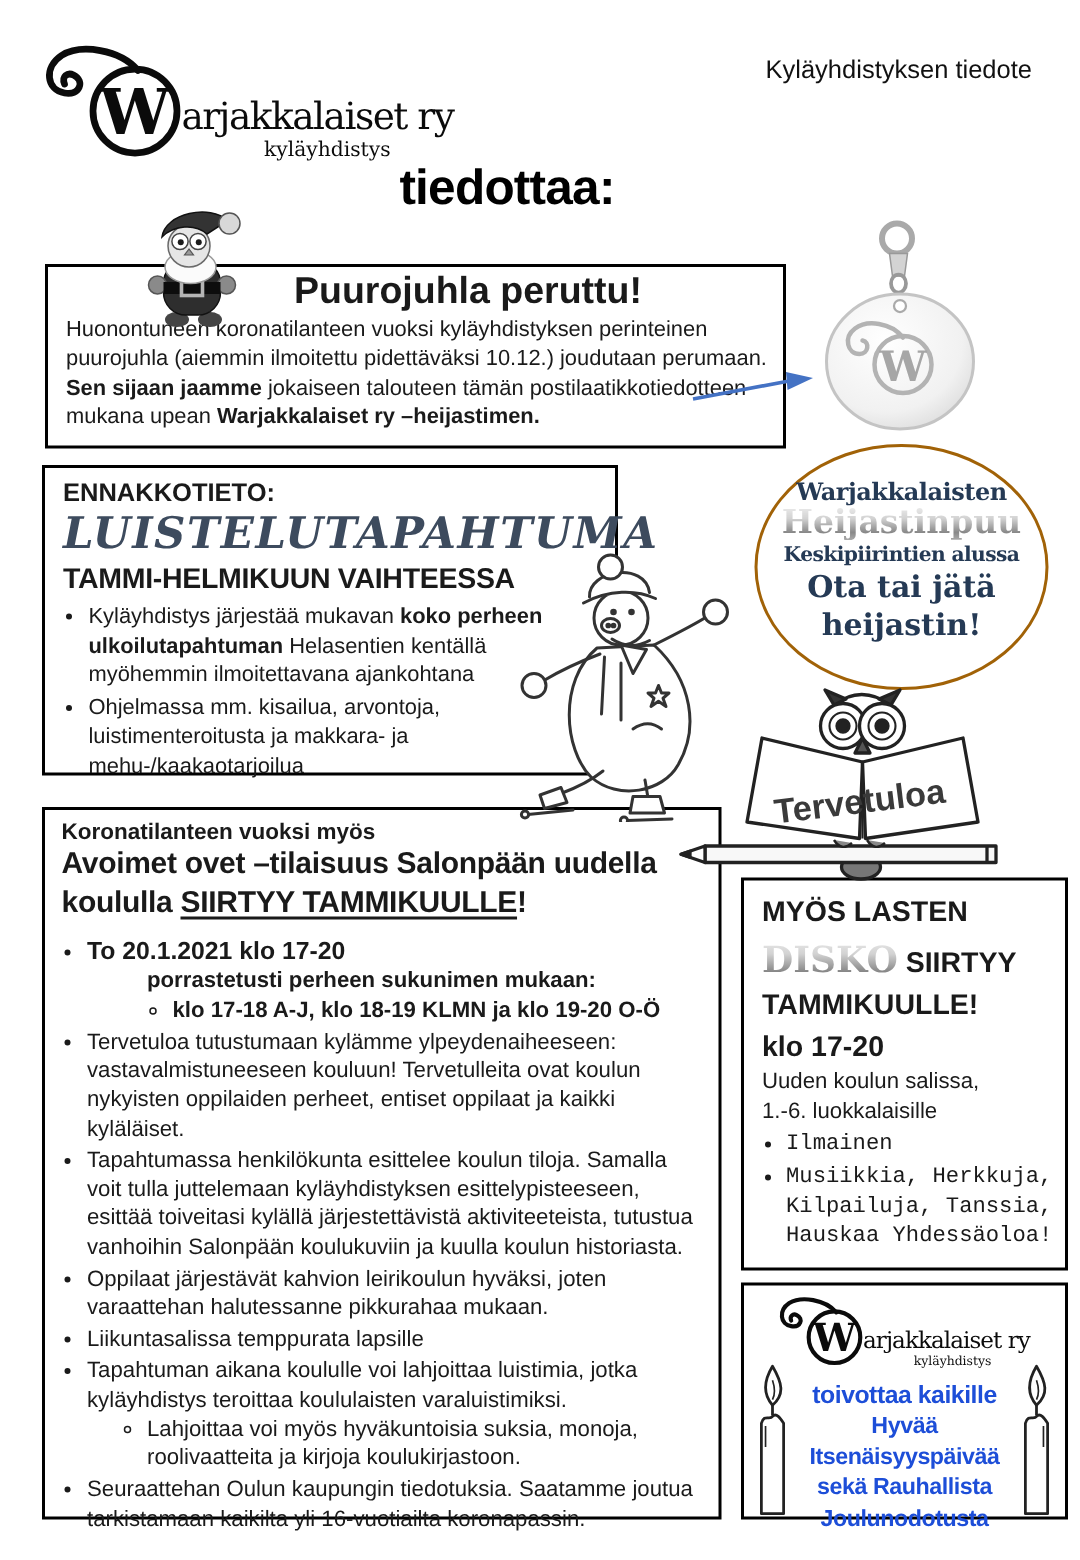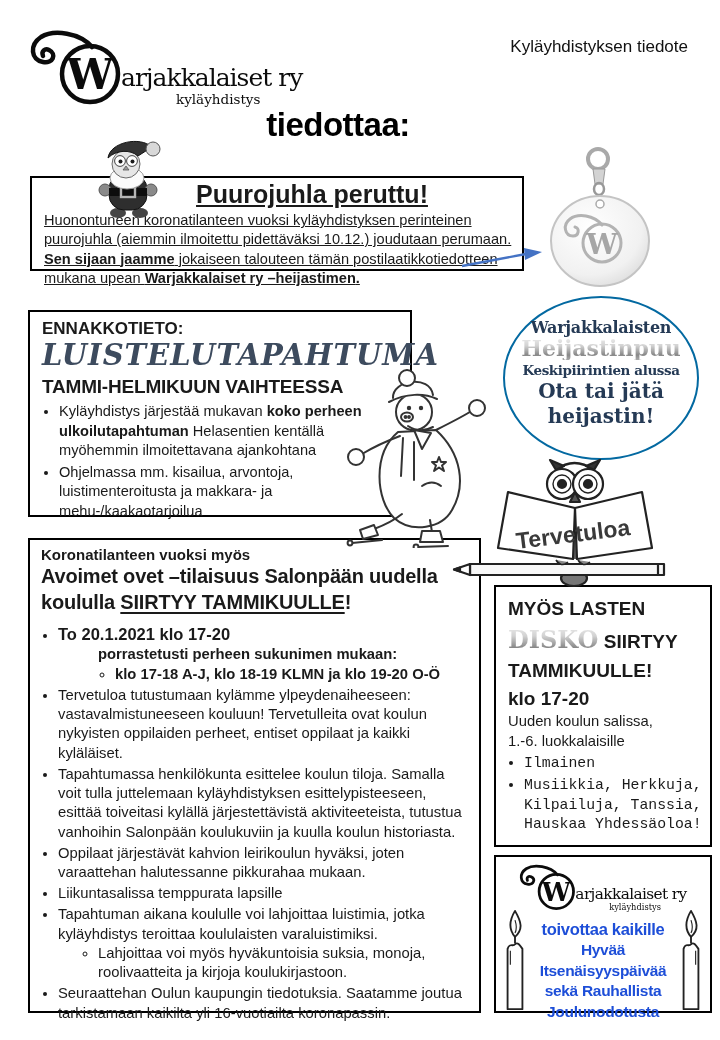--- a/index.html
+++ b/index.html
@@ -13,37 +13,37 @@
   
   .masthead { right:32px; top:36px; width:260px; text-align:right;
     font-size:17px; line-height:1.3; color:#111; }
   .tiedottaa { top:106px; left:0; width:676px; text-align:center;
     font-size:33px; font-weight:bold; letter-spacing:-0.5px; color:#000; }
 
   
   .frame { border:2px solid #000; background:#fff; }
 
   
-  .box-puuro { left:30px; top:176px; width:494px; height:95px; z-index:1;text-decoration:underline; }
+  .box-puuro { left:30px; top:176px; width:494px; height:123px; z-index:1; }
   .puuro-title { text-align:center; padding:2px 30px 0 100px;
     font-size:25px; font-weight:bold; }
   .puuro-body { padding:2px 10px 0 12px; font-size:14.6px; line-height:1.32; }
   .bold { font-weight:bold; }
 
   
   .box-ennakko { left:28px; top:310px; width:384px; height:207px; padding:7px 10px 0 12px; z-index:1; }
   .ennakko-label { font-size:17px; font-weight:bold; }
   .ennakko-event { font-family:"DejaVu Serif", serif; font-style:italic; font-weight:bold;
     font-size:29px; color:#3d4b5e; letter-spacing:1px; line-height:1.05; margin-top:1px; }
   .ennakko-when { font-size:19px; font-weight:bold; letter-spacing:-0.2px; margin-top:6px; }
   .ennakko-list { margin:4px 0 0; padding-left:17px; width:335px; }
   .ennakko-list li { font-size:14.6px; line-height:1.32; margin-bottom:3px; }
 
   
-  .oval { left:503px; top:296px; width:196px; height:164px; border:2px solid #0369a1;
+  .oval { left:503px; top:296px; width:196px; height:164px; border:2px solid #a16207;
     border-radius:50%; background:#fff; text-align:center; padding-top:20px; z-index:1;
     font-family:"DejaVu Serif", serif; font-weight:bold; color:#253a55; }
   .oval .l1 { font-size:16px; letter-spacing:-0.3px; }
   .oval .l2 { font-size:22px; line-height:1.05; }
   .oval .l3 { font-size:13.5px; letter-spacing:-0.4px; margin-top:2px; }
   .oval .l4 { font-size:20px; line-height:1.15; margin-top:2px; }
   .gradtext { font-weight:bold; color:#9a9a9a;
     background:linear-gradient(180deg,#ededed 0%,#d2d2d2 38%,#888 78%,#aaa 100%); }
   @supports ((-webkit-background-clip:text) or (background-clip:text)) {
     .gradtext { -webkit-background-clip:text; background-clip:text; color:transparent; }

